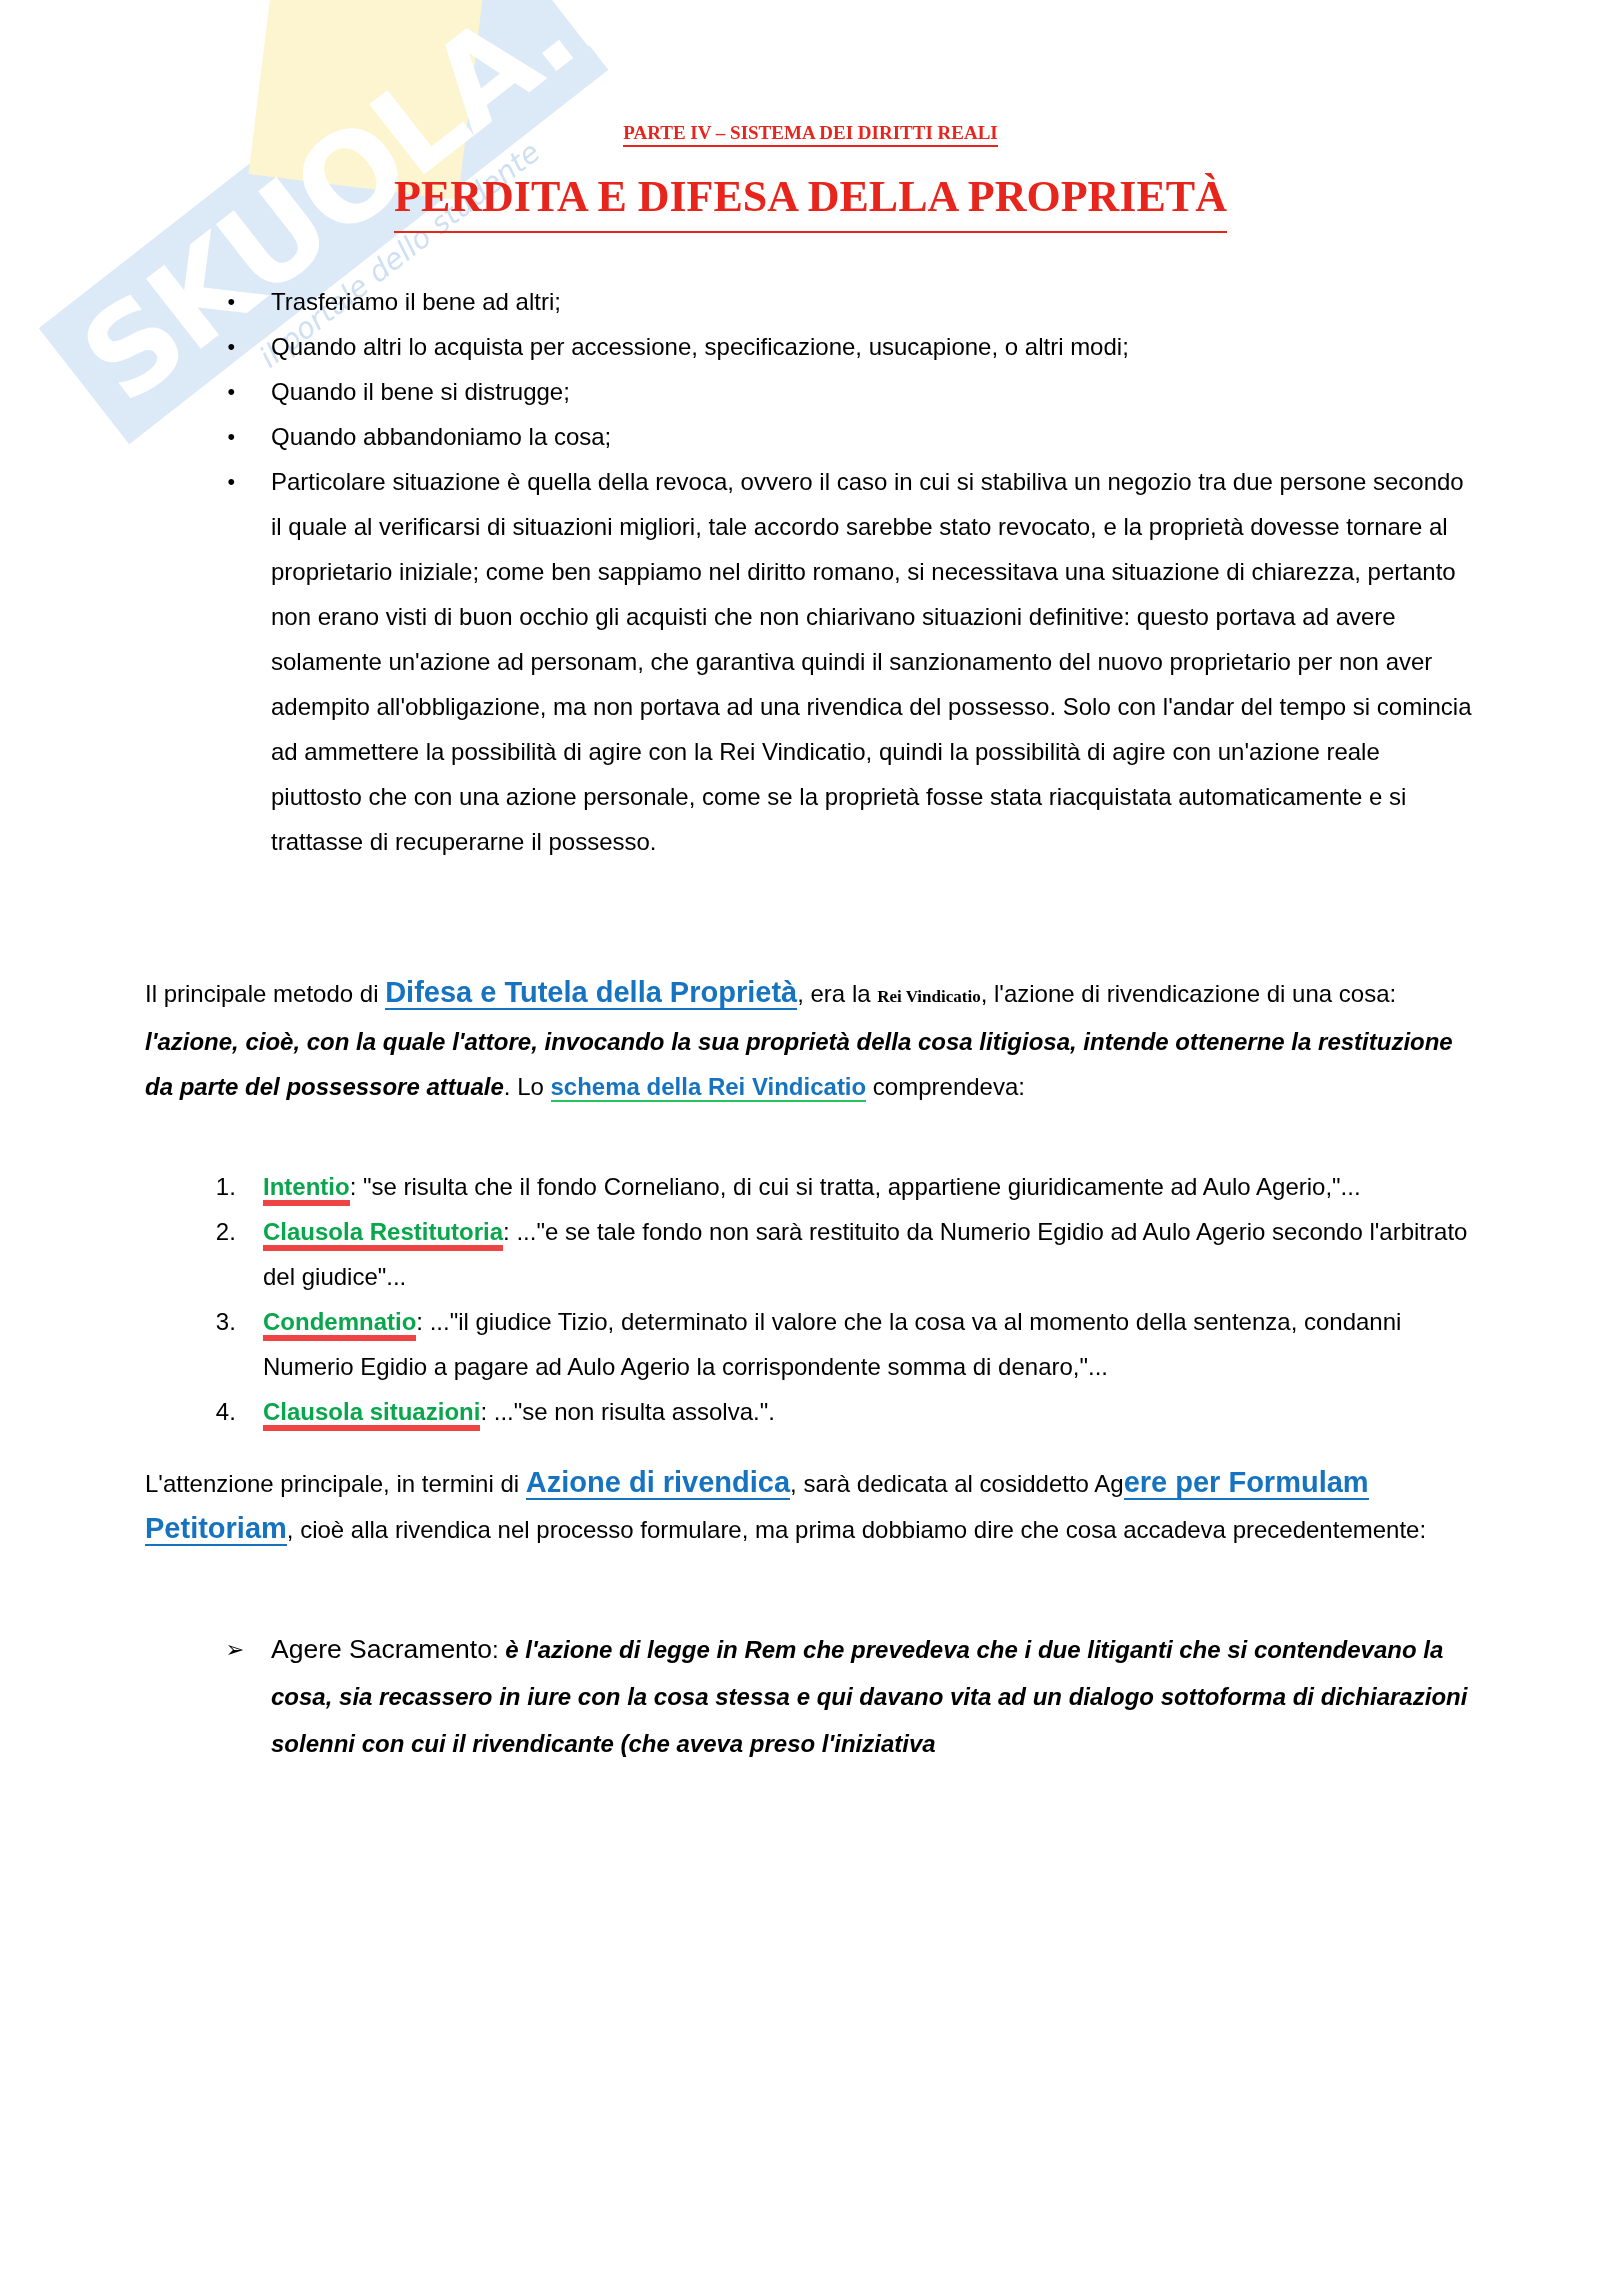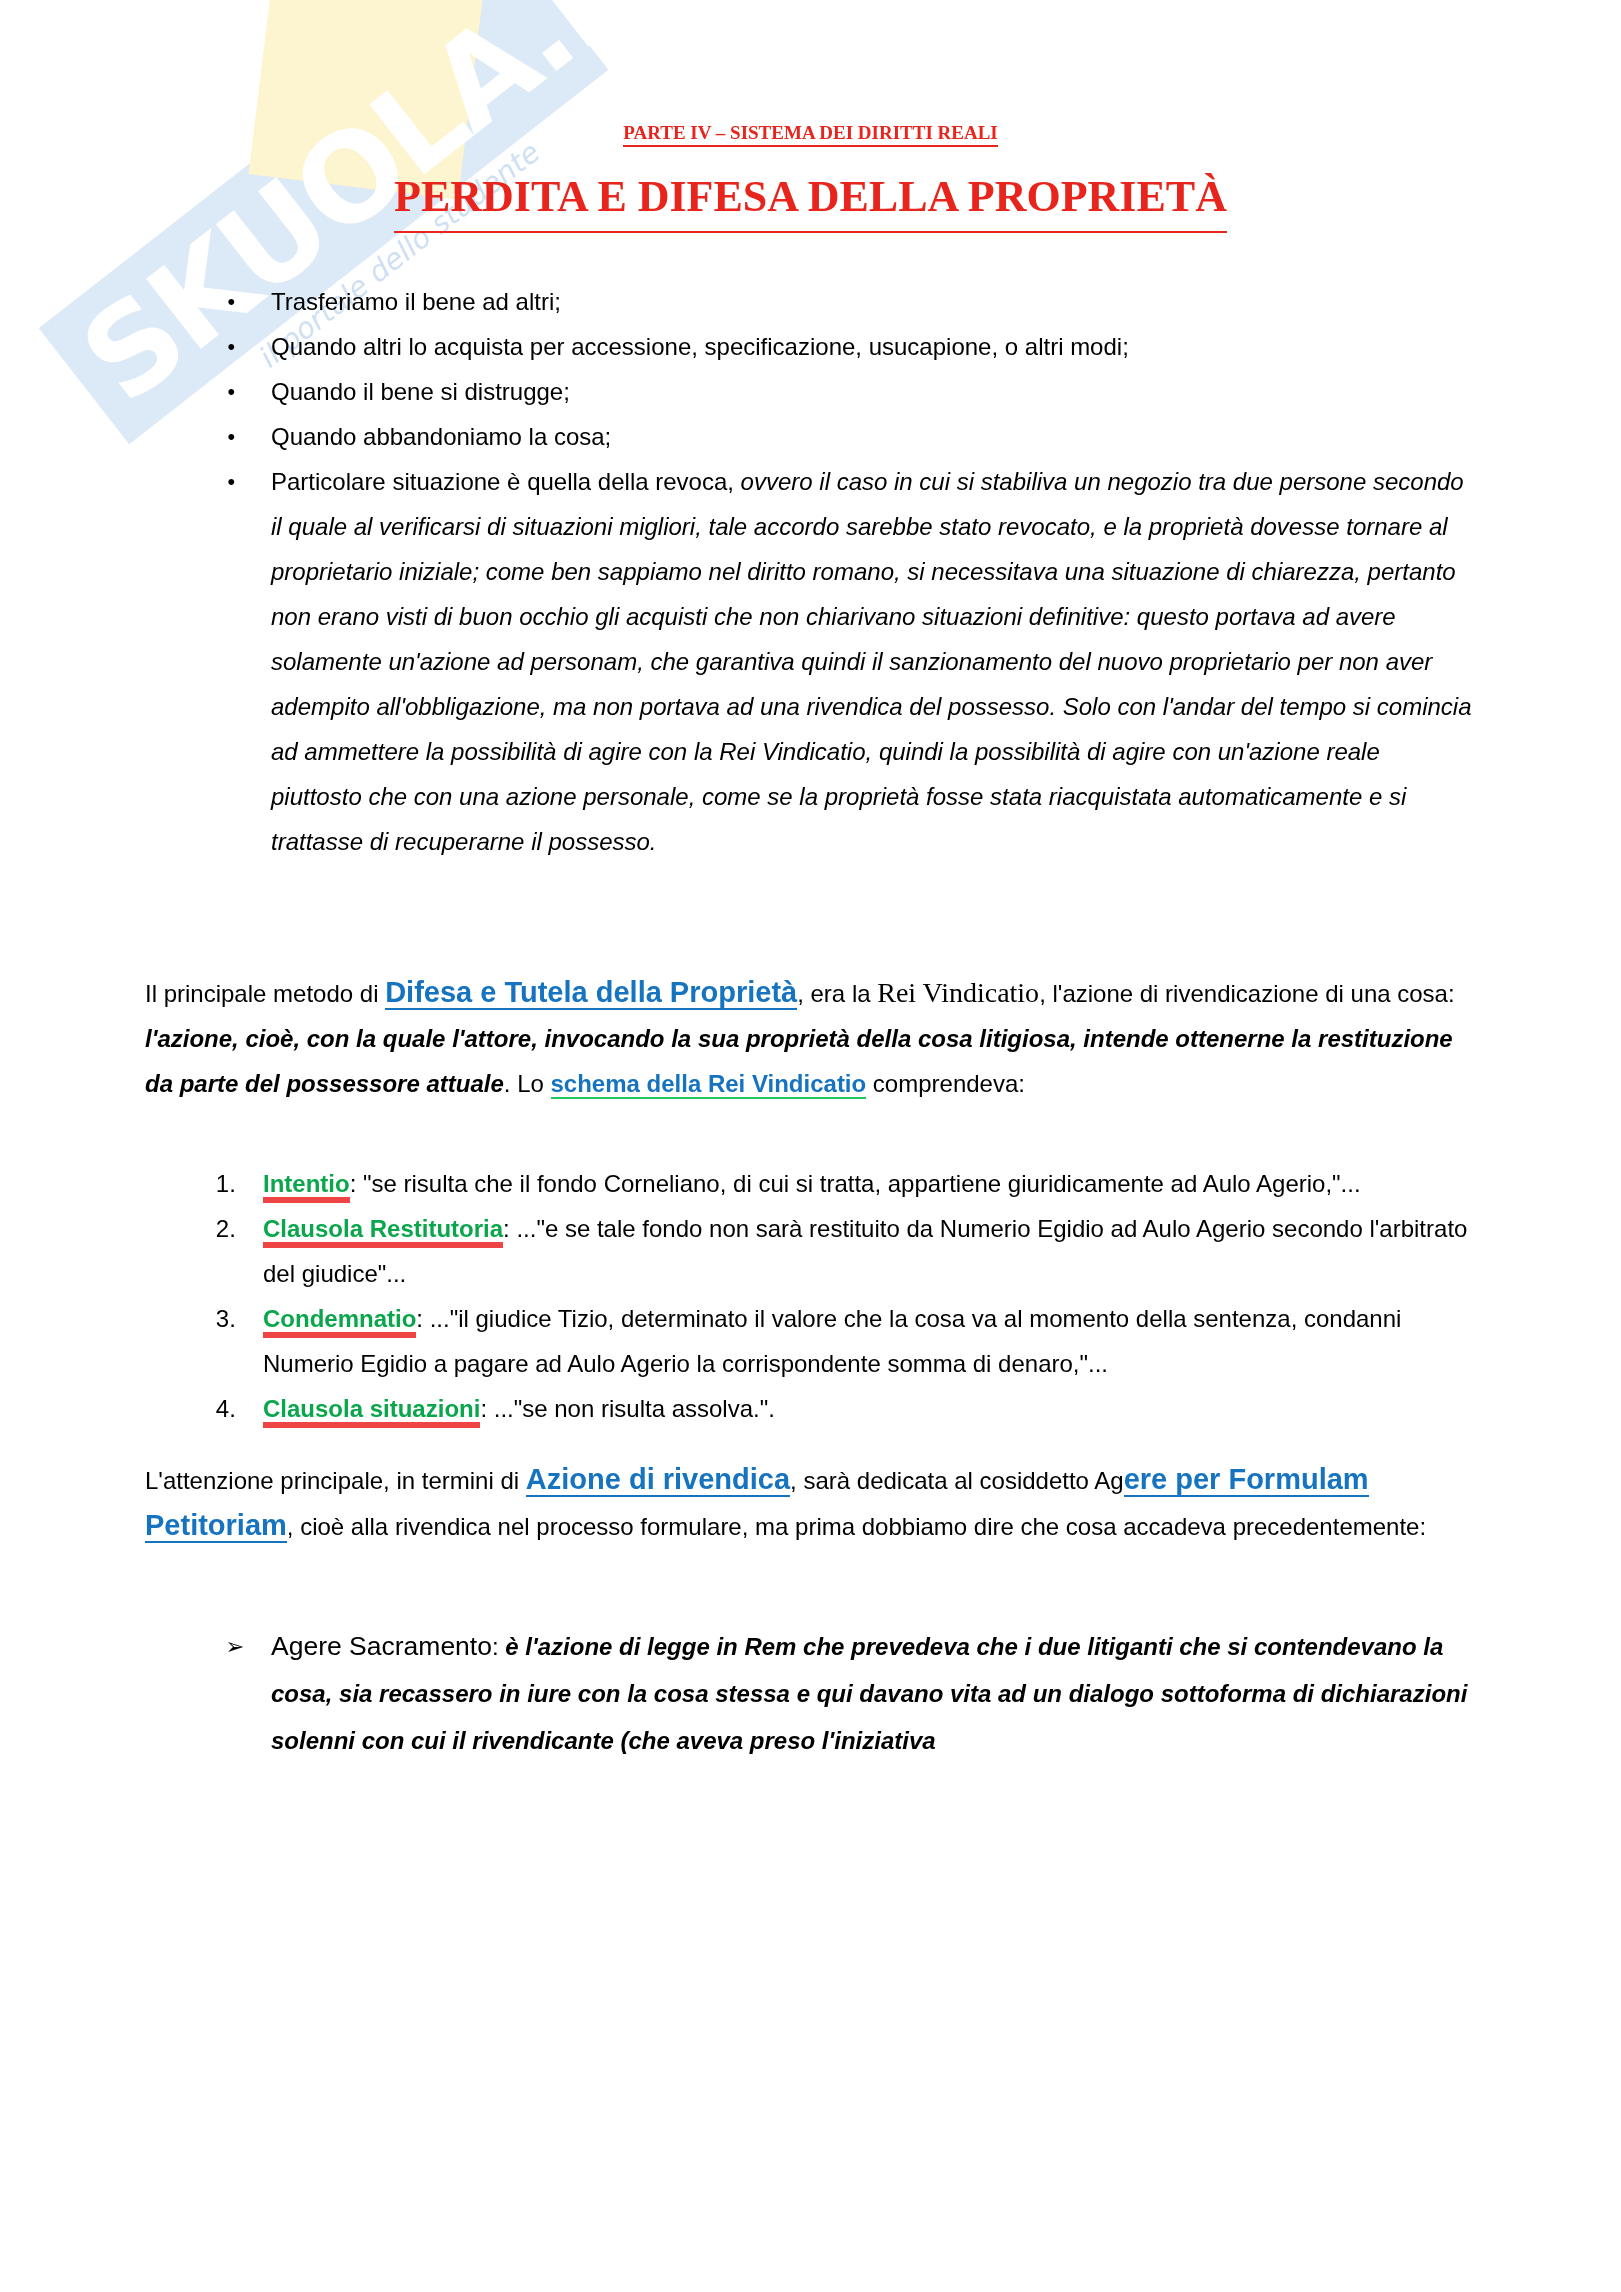--- a/index.html
+++ b/index.html
@@ -140,25 +140,25 @@
   .green-link {
     color: #0aa64b;
     font-weight: bold;
     border-bottom: 6px solid #ef4444;
   }
   .bold-it {
     font-weight: bold;
     font-style: italic;
   }
   .it {
-    font-style: italic;
   }
   .serif-inline {
     font-family: "Liberation Serif", serif;
-    font-size: 28px;
+    font-size: 17px;
+    font-weight: bold;
   }
 
   ul.disc-list {
     list-style: none;
     margin: 0;
     padding: 0;
     margin-top: 57px;
   }
   ul.disc-list > li {
     position: relative;

